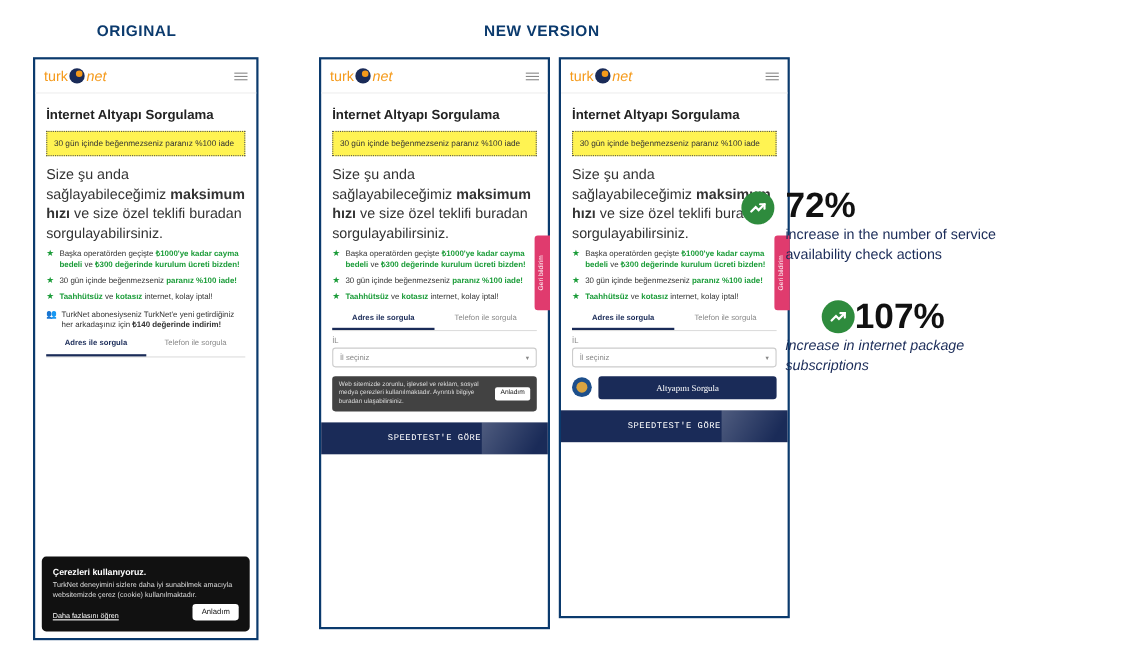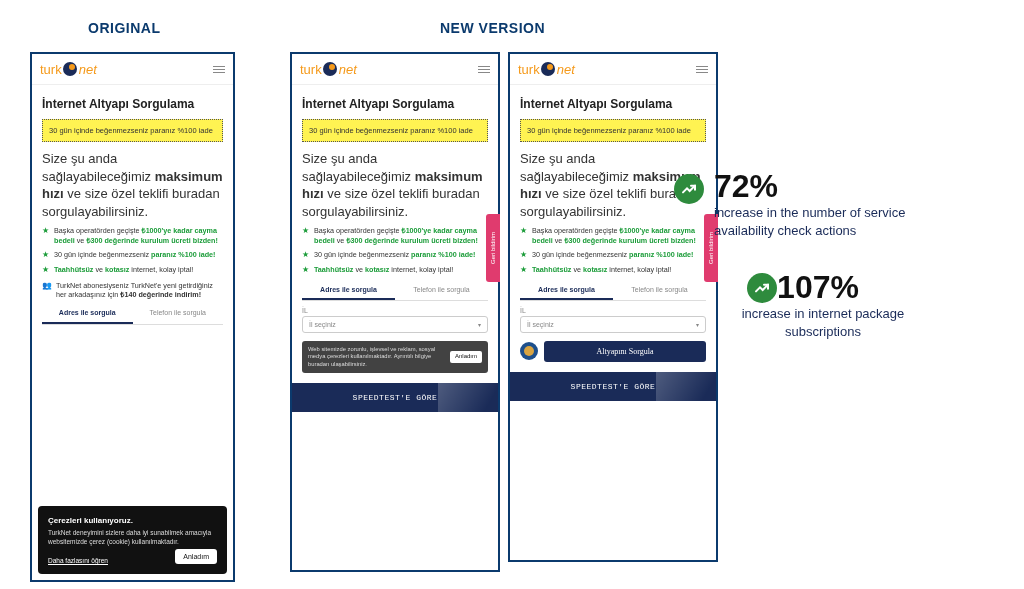--- a/index.html
+++ b/index.html
@@ -60,21 +60,21 @@
 
   .coin{width:18px;height:18px;border-radius:50%;background:#1d4f8c;display:flex;align-items:center;justify-content:center;margin-top:6px;}
   .coin:before{content:"";width:10px;height:10px;border-radius:50%;background:#d9a441;}
 
   .stats{position:absolute;right:20px;top:170px;width:258px;}
   .srow{display:flex;align-items:flex-start;gap:10px;margin-bottom:30px;}
   .sicon{width:30px;height:30px;border-radius:50%;background:#2e8b3d;display:flex;align-items:center;justify-content:center;flex:0 0 30px;margin-top:4px;}
   .sicon svg{width:16px;height:16px;}
   .spct{font-size:32px;font-weight:700;color:#111;line-height:1;}
   .stxt{font-size:13px;color:#1a2b58;line-height:1.35;margin-top:2px;}
-  .srow2 .stxt{text-align:center;margin-left:40px;}
+  .srow2 .stxt{margin-left:40px;font-style:italic;}
   .srow2{display:block;}
   .srow2 .head{display:flex;align-items:flex-end;justify-content:center;}
 </style>
 </head>
 <body>
 
 <div class="stage">
 
   <div class="col-title t1">ORIGINAL</div>
   <div class="col-title t2">NEW VERSION</div>

